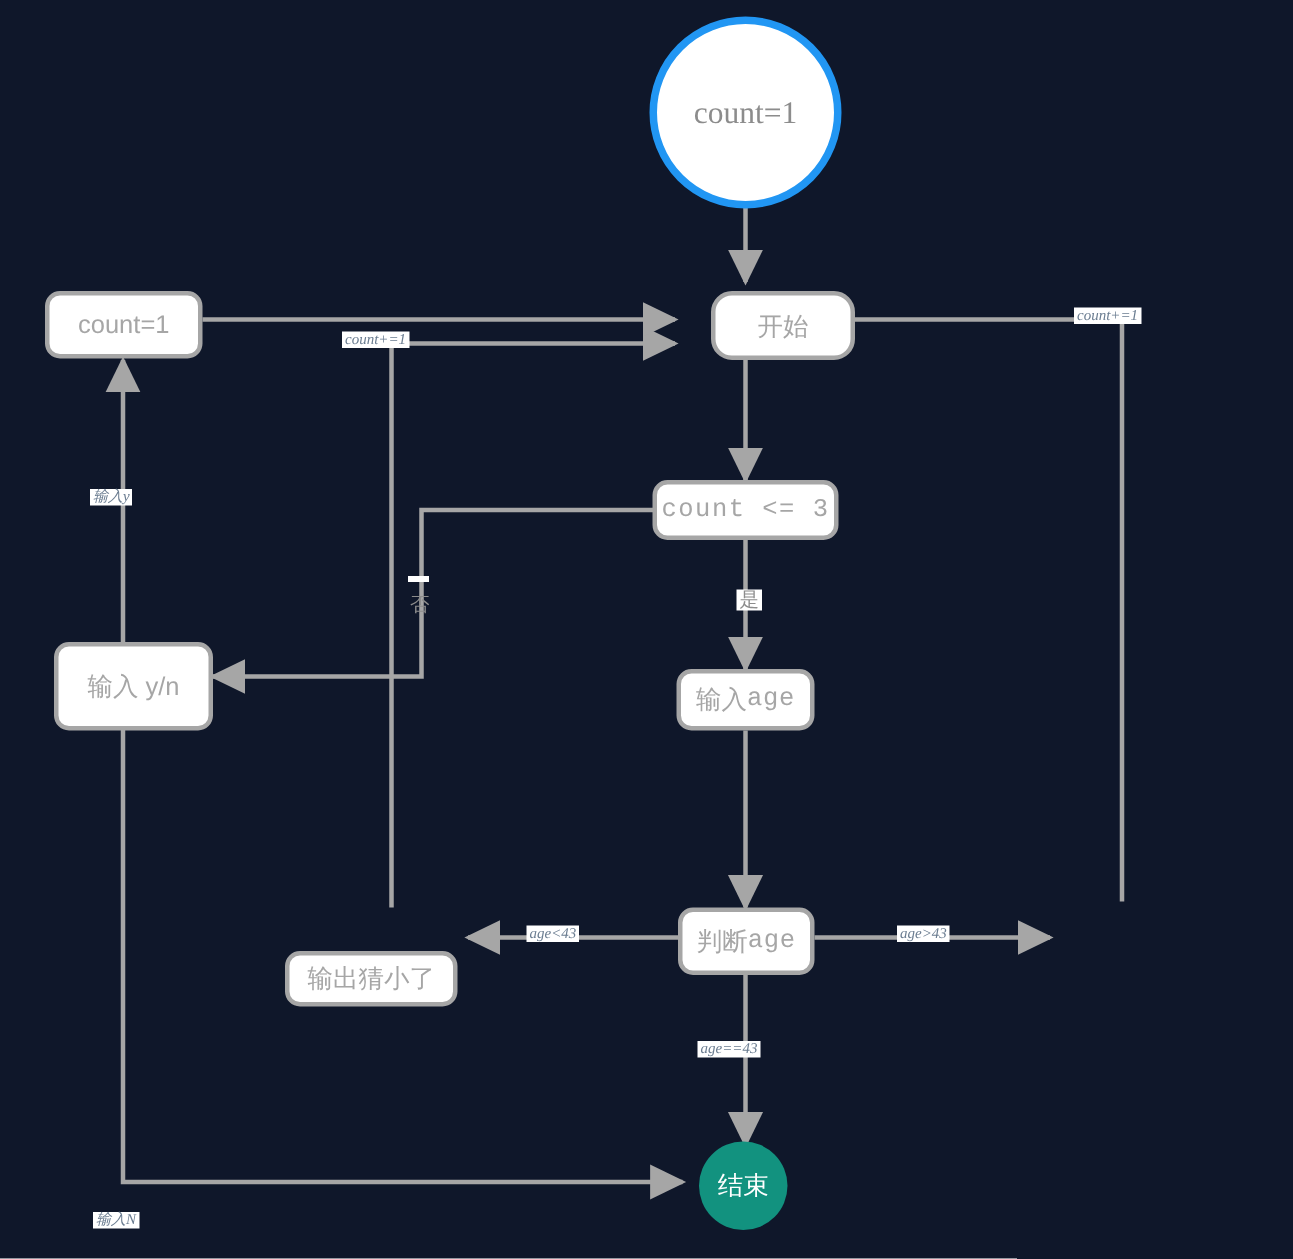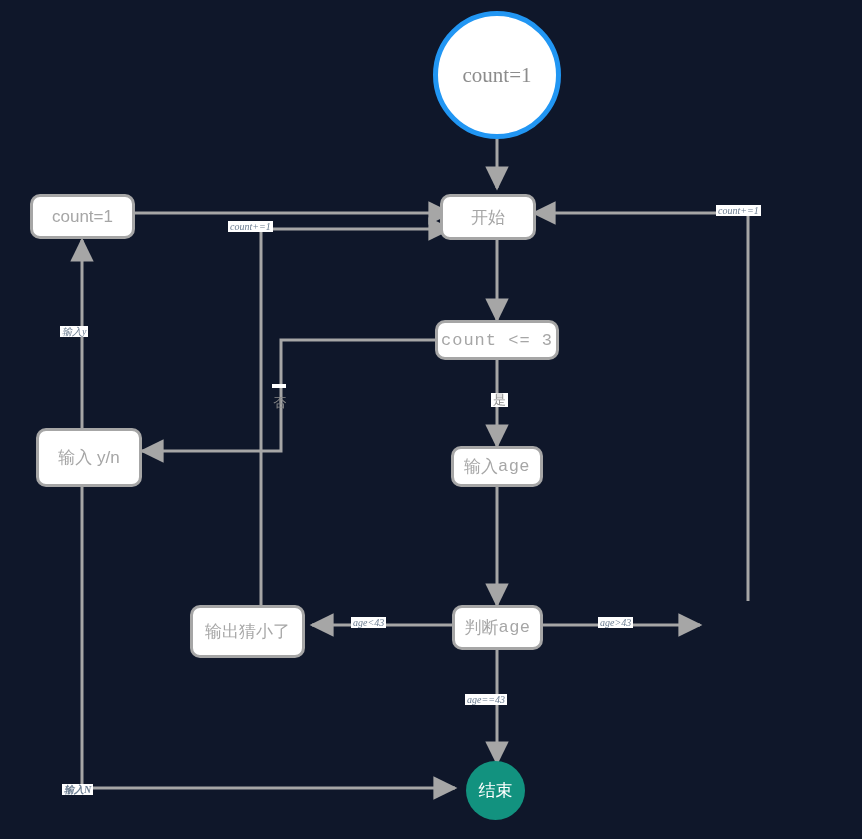--- a/index.html
+++ b/index.html
@@ -162,21 +162,21 @@
   </svg>
 
   <div class="start-circle" style="left:433px; top:11px; width:128px; height:128px;">
     <span>count=1</span>
   </div>
 
   <div class="node-box" style="left:30px; top:194px; width:105px; height:45px;">
     <span>count=1</span>
   </div>
 
-  <div class="node-box" style="left:440px; top:194px; width:96px; height:46px;">
+  <div class="node-box" style="left:474px; top:194px; width:96px; height:46px;border-radius:14px;">
     <span>开始</span>
   </div>
 
   <div class="node-box mono" style="left:435px; top:320px; width:124px; height:40px;">
     <span>count &lt;= 3</span>
   </div>
 
   <div class="node-box mixed" style="left:451px; top:446px; width:92px; height:41px;">
     <span>输入</span>
       <span class="mono-part">age</span>
@@ -184,40 +184,40 @@
 
   <div class="node-box" style="left:36px; top:428px; width:106px; height:59px;">
     <span>输入 y/n</span>
   </div>
 
   <div class="node-box mixed" style="left:452px; top:605px; width:91px; height:45px;">
     <span>判断</span>
       <span class="mono-part">age</span>
   </div>
 
-  <div class="node-box" style="left:190px; top:605px; width:115px; height:53px;">
+  <div class="node-box" style="left:190px; top:634px; width:115px; height:37px;">
     <span>输出猜小了</span>
   </div>
 
 
   <div class="end-circle" style="left:466px; top:761px; width:59px; height:59px;justify-content:center;">
     <span>结束</span>
   </div>
 
   <div class="edge-label" style="left:228px; top:221px;">count+=1</div>
 
   <div class="edge-label" style="left:716px; top:205px;">count+=1</div>
 
   <div class="edge-label plain" style="left:491px; top:393px;">是</div>
 
   <div class="edge-label plain vertical" style="left:272px; top:384px;">否</div>
 
   <div class="edge-label" style="left:60px; top:326px;">输入y</div>
 
-  <div class="edge-label" style="left:62px; top:784px;font-weight:bold;">输入N</div>
+  <div class="edge-label" style="left:62px; top:808px;">输入N</div>
 
   <div class="edge-label" style="left:351px; top:617px;">age&lt;43</div>
 
   <div class="edge-label" style="left:598px; top:617px;">age&gt;43</div>
 
   <div class="edge-label" style="left:465px; top:694px;">age==43</div>
 
 
 </div>
 

